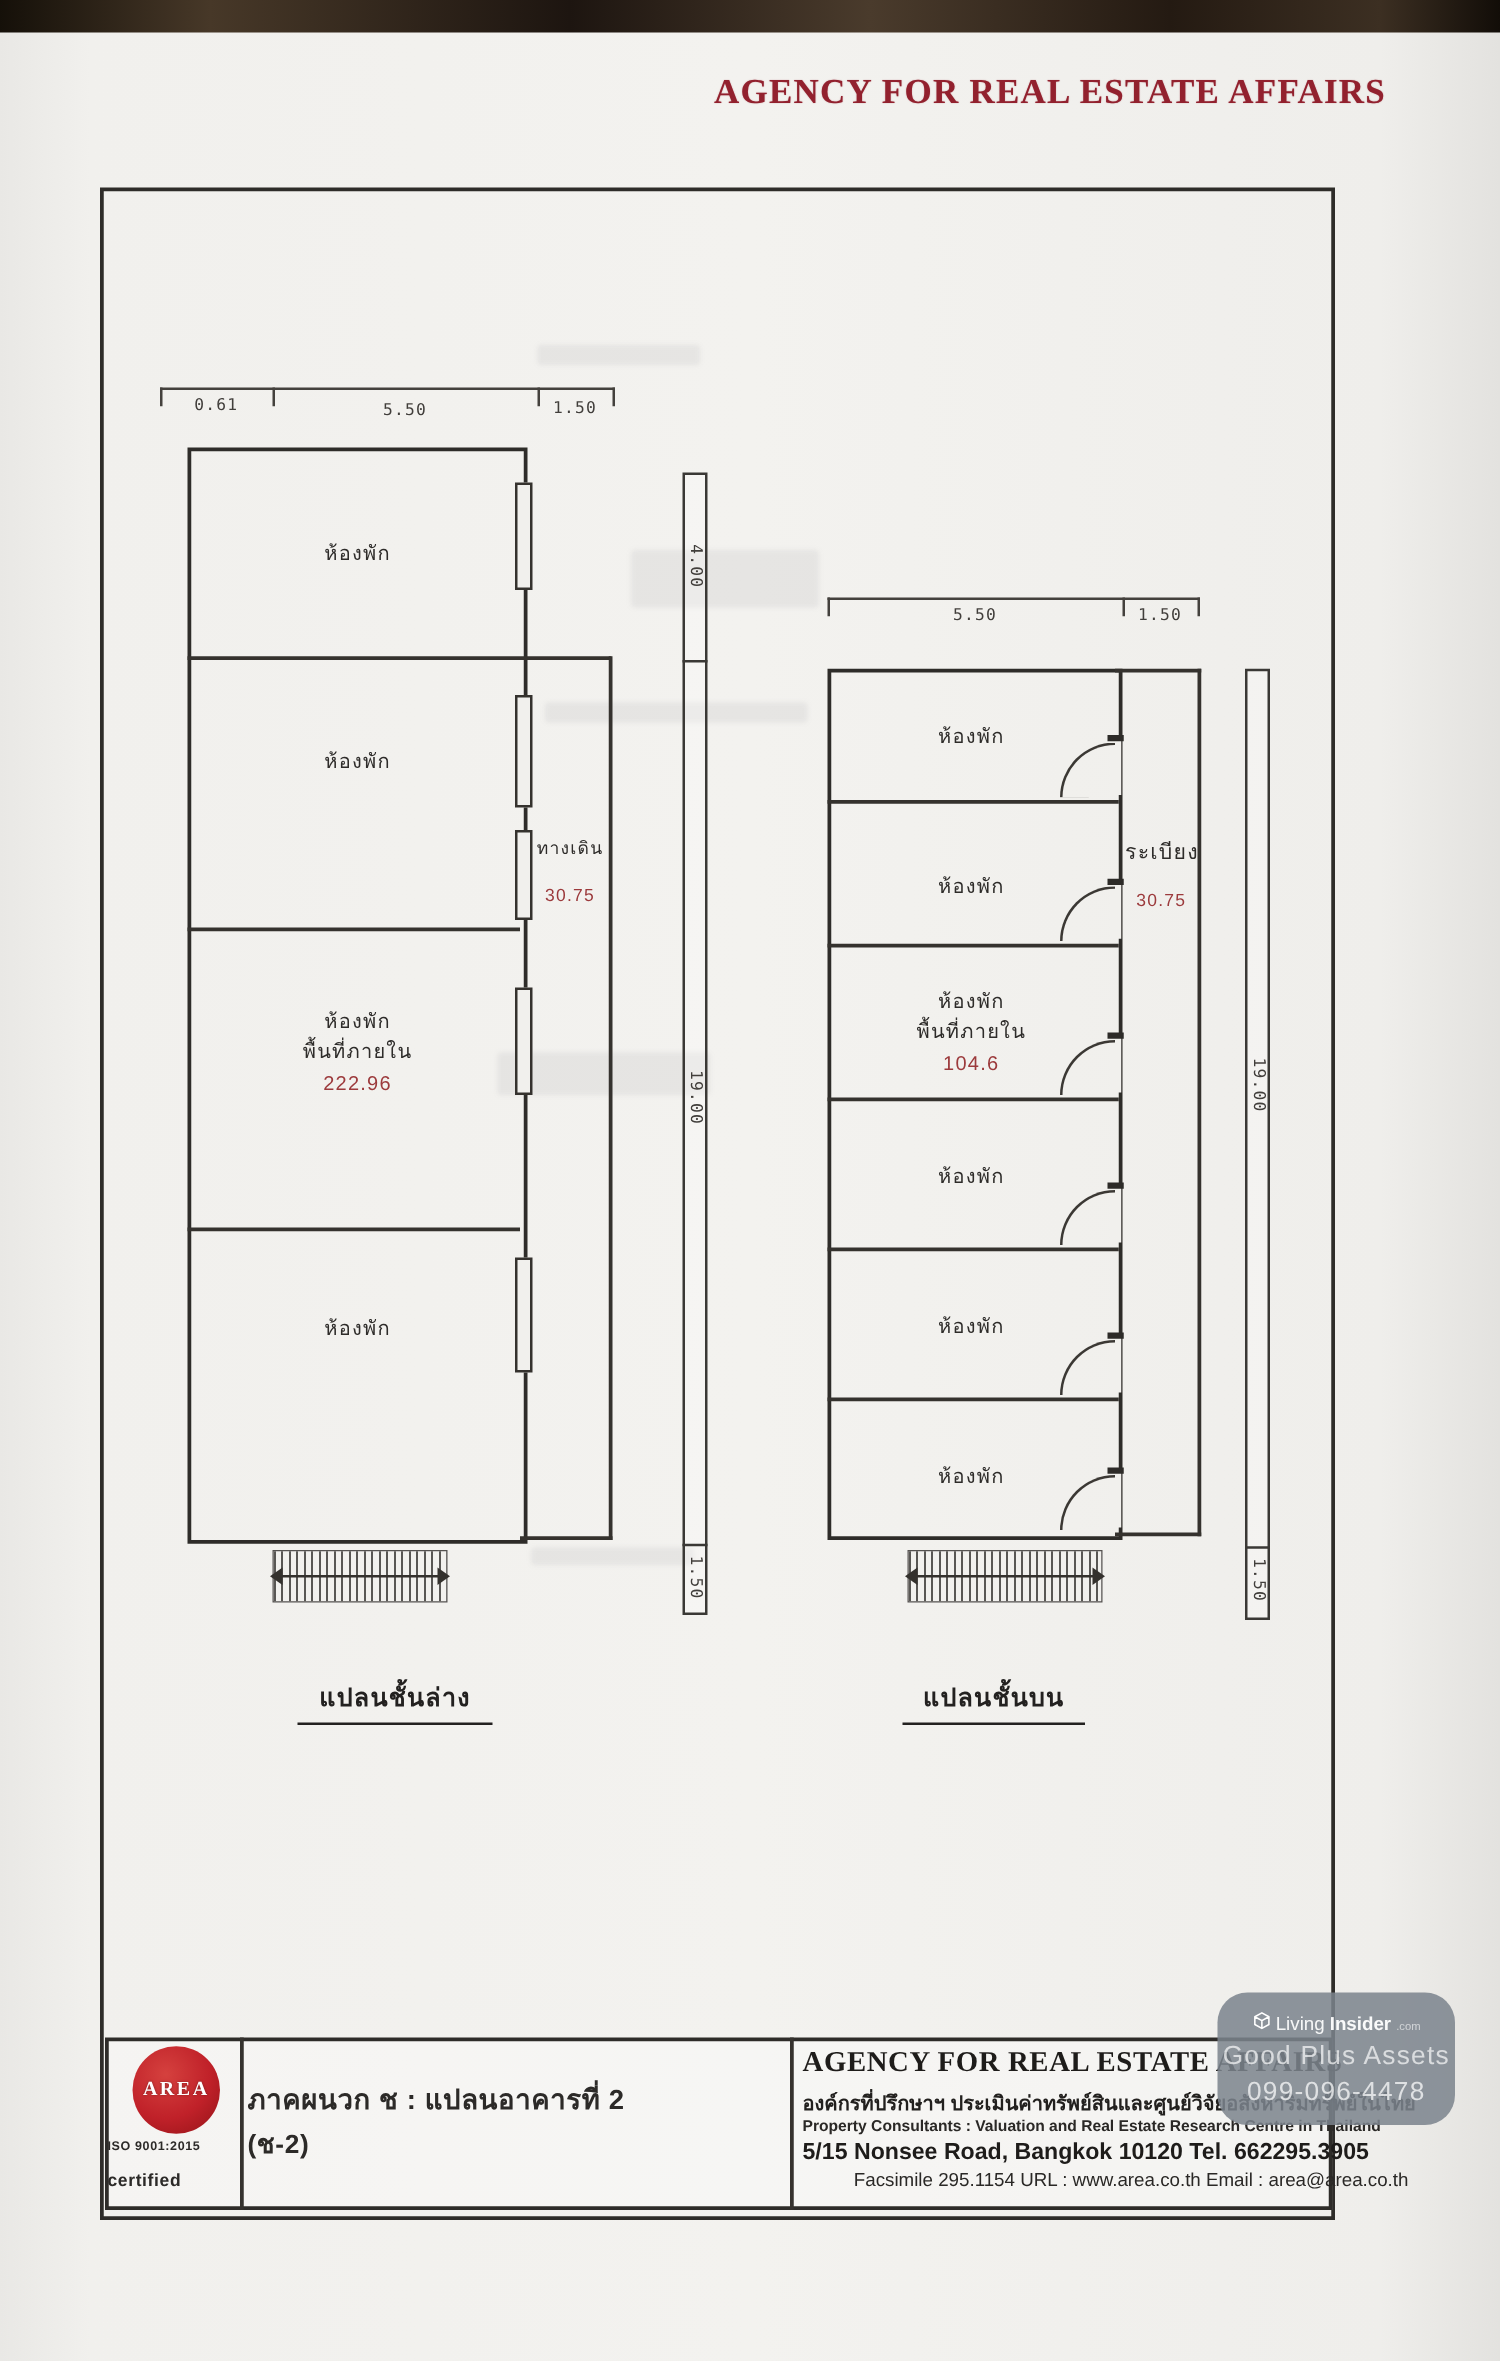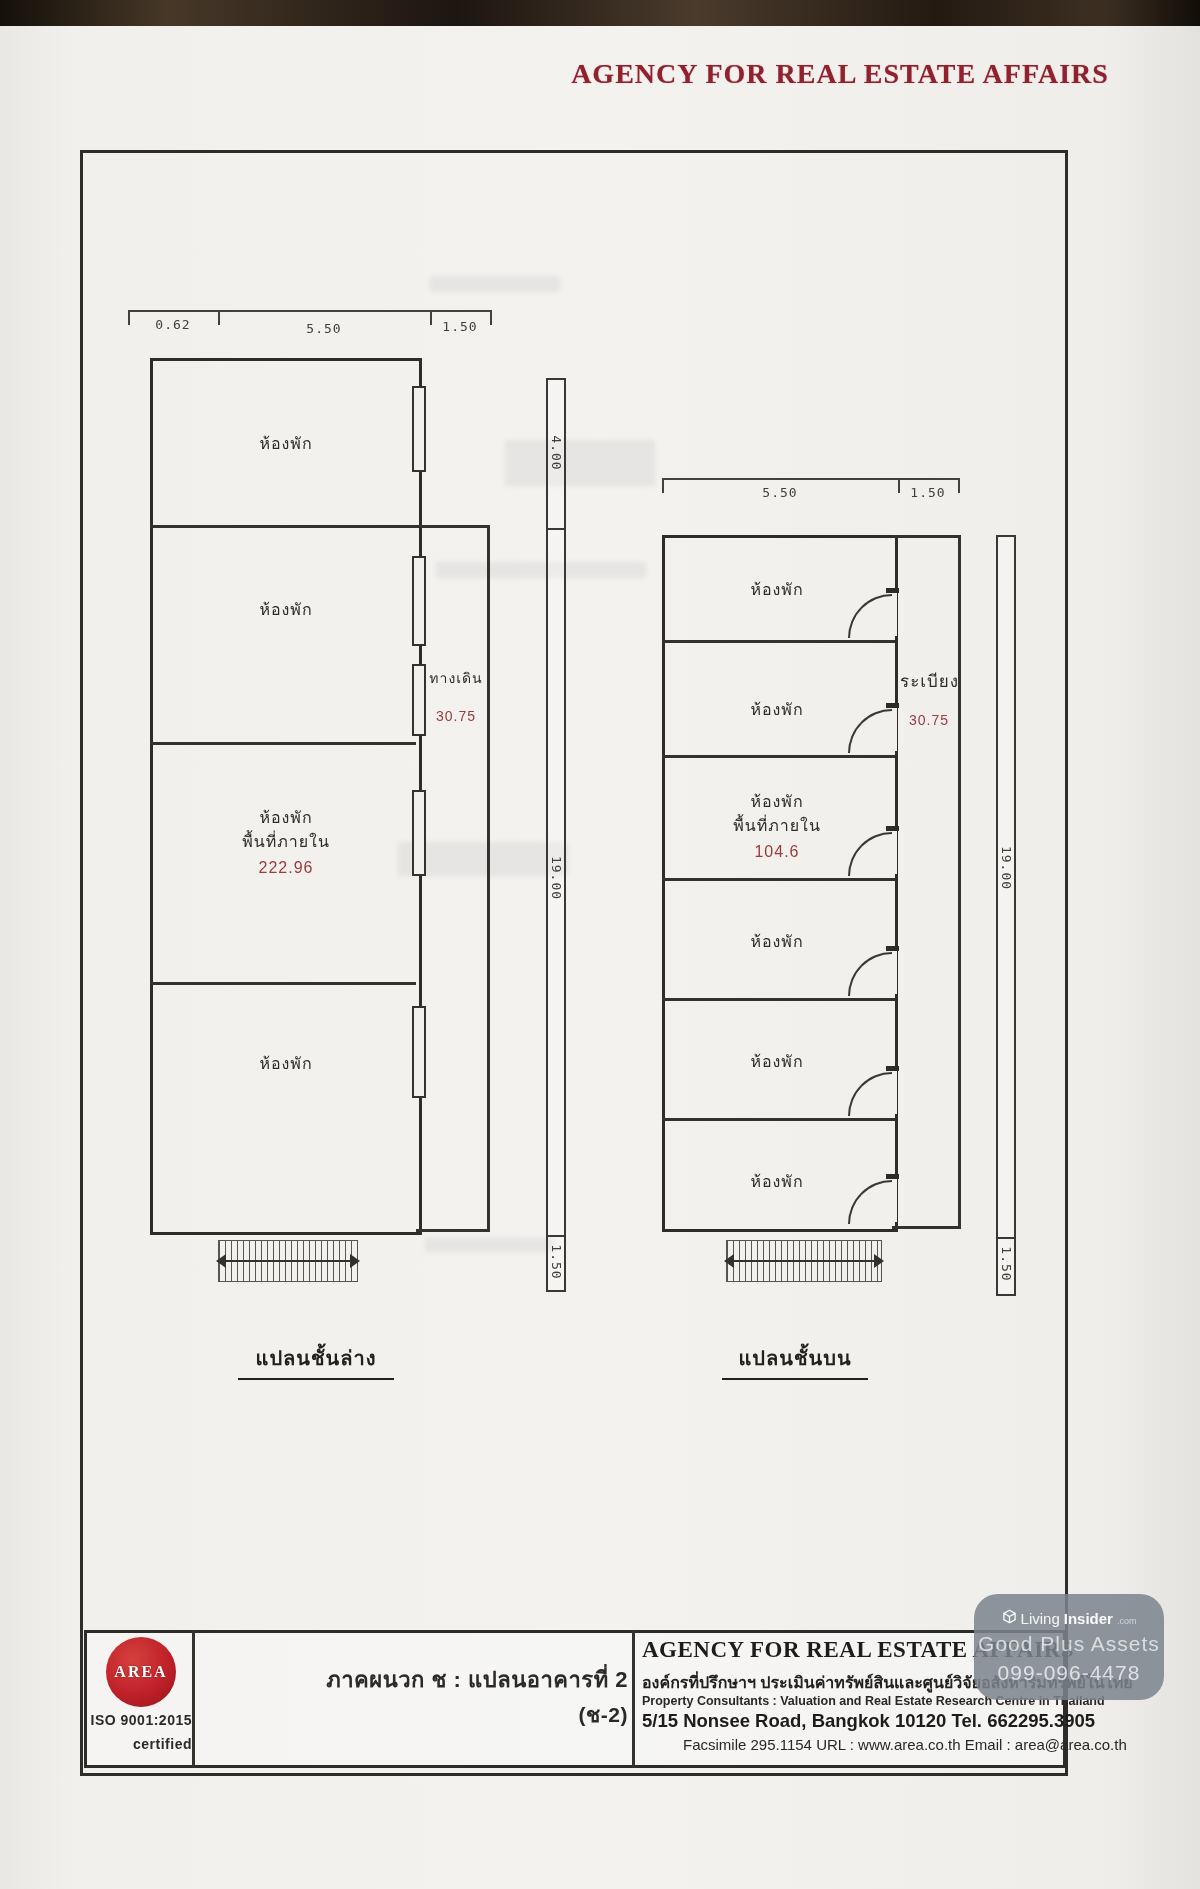--- a/index.html
+++ b/index.html
@@ -6,21 +6,21 @@
   body{
     width:1200px;height:1889px;
     font-family:"Liberation Sans",sans-serif;
     background:#e8e7e4;
   }
   .page{
     position:relative;width:1200px;height:1889px;overflow:hidden;
     background:linear-gradient(90deg,#e9e8e5 0,#f1f0ed 6%,#f3f2ef 50%,#efeeeb 92%,#e3e2df 100%);
   }
   .a{position:absolute;}
-  .lbl{color:#2c2a28;text-align:right;letter-spacing:.5px;}
+  .lbl{color:#2c2a28;text-align:left;letter-spacing:.5px;}
   .room{font-size:16px;color:#2e2c2a;text-align:center;letter-spacing:1px;line-height:24px;}
   .dim{font-family:"DejaVu Sans Mono",monospace;font-size:13px;color:#413e3b;text-align:center;letter-spacing:1px;}
   .vdim{transform:rotate(90deg);transform-origin:center;height:16px;line-height:16px;}
   .red{color:#9c3a3c;}
   .wall-h{background:#35322e;height:3px;}
   .wall-v{background:#35322e;width:3px;}
   .line2{background:#44413d;height:2px;}
   .tick{background:#44413d;width:2px;height:15px;}
   .box-border{border:3px solid #2e2c29;}
   .bar{border:2px solid #3a3835;background:rgba(255,255,255,.25);}
@@ -82,21 +82,21 @@
   <div class="a artifact" style="left:505px;top:440px;width:150px;height:46px;"></div>
   <div class="a artifact" style="left:436px;top:562px;width:210px;height:16px;"></div>
   <div class="a artifact" style="left:398px;top:842px;width:170px;height:34px;"></div>
   <div class="a artifact" style="left:425px;top:1238px;width:130px;height:14px;"></div>
 
   <div class="a line2" style="left:128px;top:310px;width:364px;"></div>
   <div class="a tick" style="left:128px;top:310px;"></div>
   <div class="a tick" style="left:218px;top:310px;"></div>
   <div class="a tick" style="left:430px;top:310px;"></div>
   <div class="a tick" style="left:490px;top:310px;"></div>
-  <div class="a dim" style="left:143px;top:317px;width:60px;">0.62</div>
+  <div class="a dim" style="left:143px;top:317px;width:60px;">0.61</div>
   <div class="a dim" style="left:294px;top:321px;width:60px;">5.50</div>
   <div class="a dim" style="left:430px;top:319px;width:60px;">1.50</div>
 
   <div class="a box-border" style="left:150px;top:358px;width:266px;height:871px;"></div>
   <div class="a wall-h" style="left:150px;top:525px;width:339px;"></div>
   <div class="a wall-h" style="left:150px;top:742px;width:266px;"></div>
   <div class="a wall-h" style="left:150px;top:982px;width:266px;"></div>
 
   <div class="a room" style="left:216px;top:432px;width:140px;">ห้องพัก</div>
   <div class="a room" style="left:216px;top:598px;width:140px;">ห้องพัก</div>
@@ -197,21 +197,21 @@
 
   <div class="a caption" style="left:722px;top:1342px;width:146px;">แปลนชั้นบน</div>
 
   <div class="a box-border" style="left:84px;top:1630px;width:976px;height:132px;background:rgba(255,255,255,.3);"></div>
   <div class="a wall-v" style="left:192px;top:1630px;height:138px;"></div>
   <div class="a wall-v" style="left:632px;top:1630px;height:138px;"></div>
 
   <div class="a logo-circle" style="left:106px;top:1637px;justify-content:center;">
     <span>AREA</span>
   </div>
-  <div class="a lbl f-bold" style="left:86px;top:1712px;width:106px;font-size:14px;">ISO 9001:2015</div>
+  <div class="a lbl f-bold" style="left:86px;top:1712px;width:106px;font-size:10px;">ISO 9001:2015</div>
   <div class="a lbl f-bold" style="left:86px;top:1736px;width:106px;font-size:14px;">certified</div>
 
   <div class="a lbl f-bold" style="left:198px;top:1662px;width:430px;font-size:22px;">ภาคผนวก ช : แปลนอาคารที่ 2</div>
   <div class="a lbl f-bold" style="left:198px;top:1698px;width:430px;font-size:21px;">(ช-2)</div>
 
   <div class="a f-serif f-bold nowrap" style="left:642px;top:1637px;width:416px;font-size:23px;color:#1e1c1a;letter-spacing:.5px;">AGENCY FOR REAL ESTATE AFFAIRS</div>
   <div class="a f-bold nowrap" style="left:642px;top:1670px;width:416px;font-size:16px;color:#22201e;">องค์กรที่ปรึกษาฯ ประเมินค่าทรัพย์สินและศูนย์วิจัยอสังหาริมทรัพย์ในไทย</div>
   <div class="a f-bold nowrap" style="left:642px;top:1694px;width:416px;font-size:12.5px;color:#2a2826;">Property  Consultants :  Valuation and Real Estate Research Centre in Thailand</div>
   <div class="a f-bold nowrap" style="left:642px;top:1710px;width:416px;font-size:18.5px;color:#1e1c1a;">5/15 Nonsee  Road, Bangkok  10120   Tel. 662295.3905</div>
   <div class="a nowrap" style="left:642px;top:1736px;width:416px;font-size:15px;color:#2a2826;margin-left:41px;">Facsimile 295.1154 URL :  www.area.co.th   Email : area@area.co.th</div>

